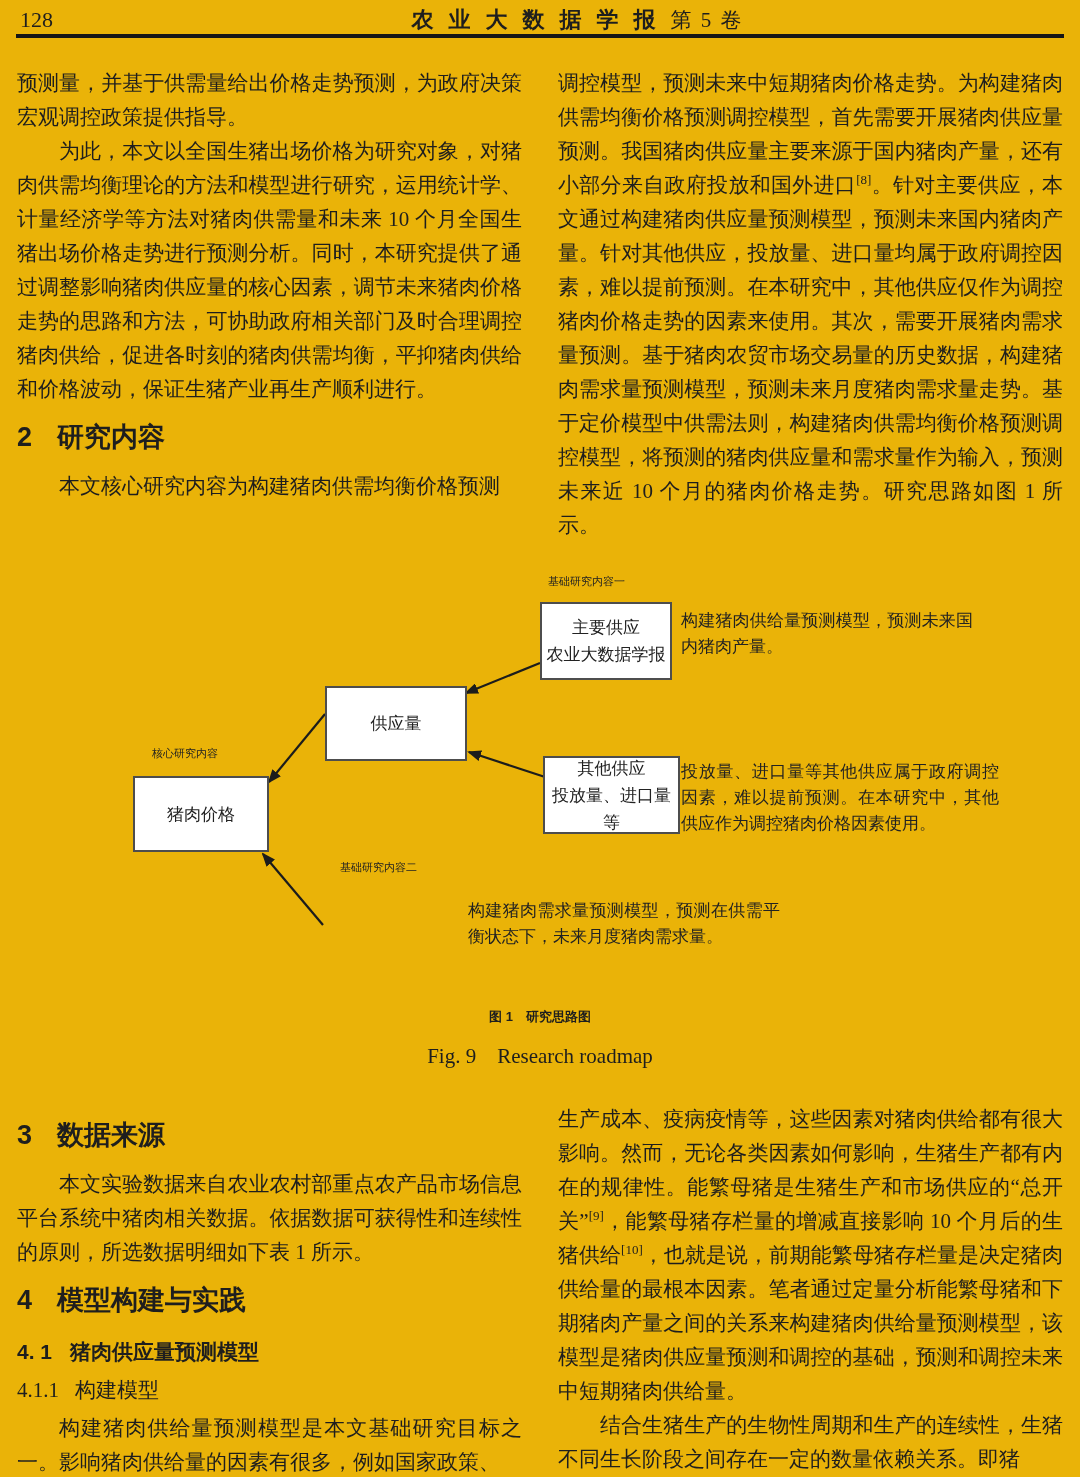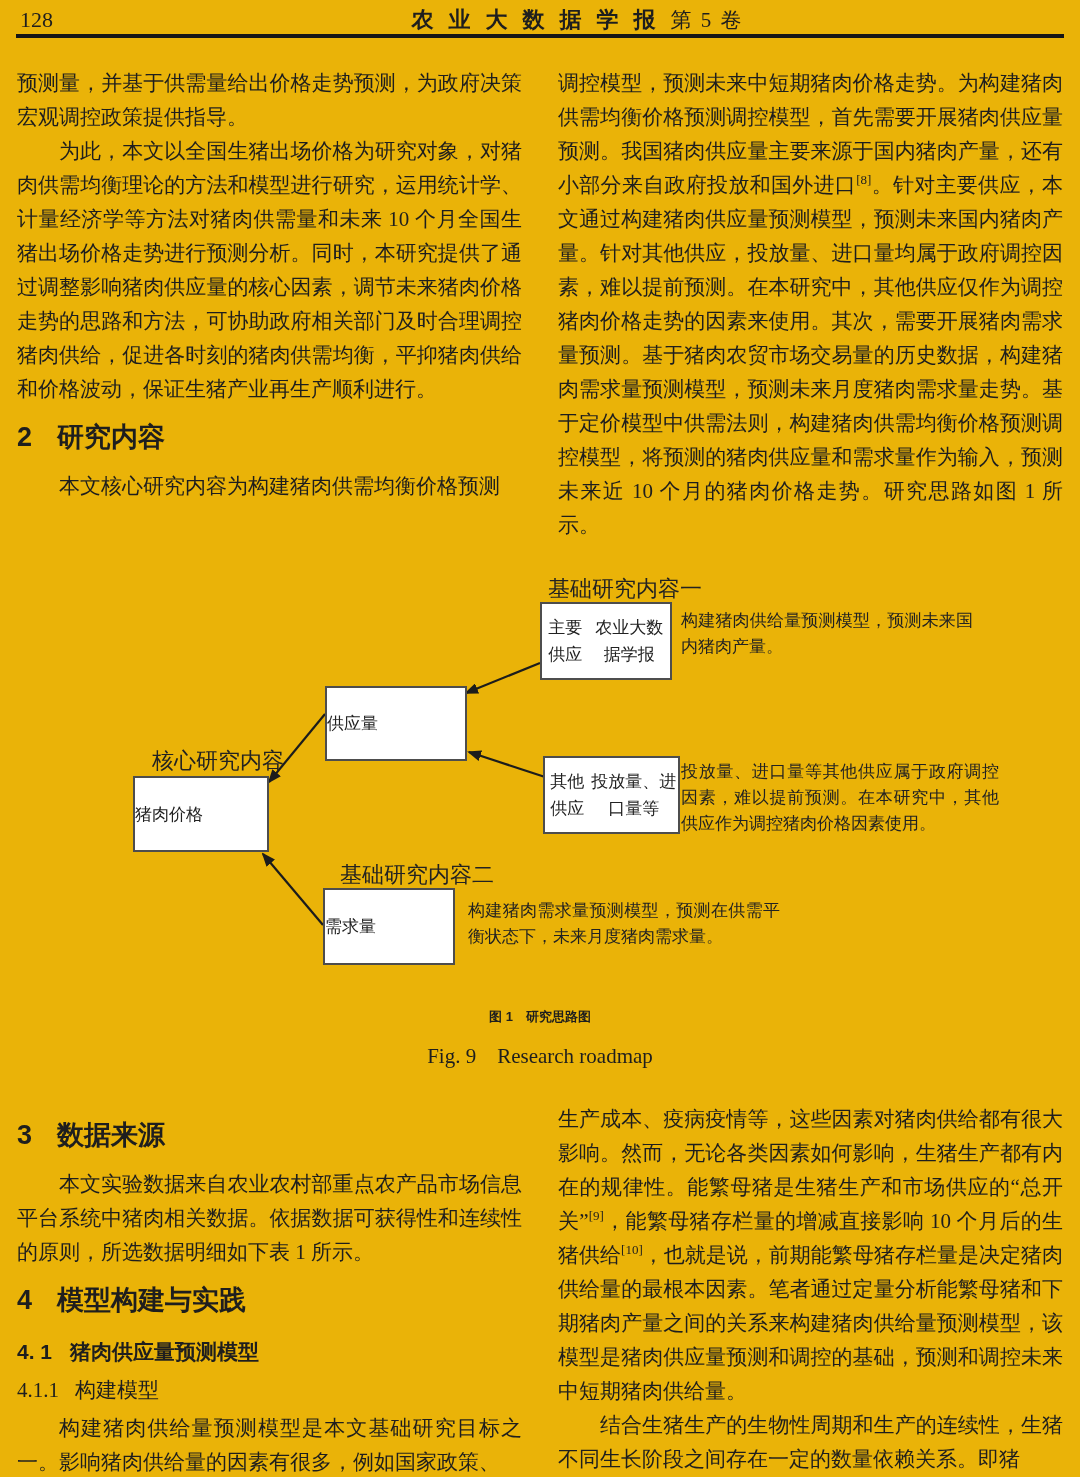--- a/index.html
+++ b/index.html
@@ -33,23 +33,23 @@
           font-size:21px;line-height:30px;margin:8px 0 6px;}
 
   .c-left-top{left:17px;top:66px;}
   .c-right-top{left:558px;top:66px;}
   .c-left-bot{left:17px;top:1104px;}
   .c-right-bot{left:558px;top:1102px;}
 
   
   .fig{position:absolute;left:0;top:558px;width:1080px;height:450px;}
   .fig .fbox{position:absolute;border:2px solid #4d4d4d;background:#fff;
-             display:flex;flex-direction:row;align-items:center;justify-content:flex-start;
+             display:flex;flex-direction:column;align-items:center;justify-content:center;
              font-size:17px;line-height:27px;color:#222;text-align:center;}
-  .fig .flabel{position:absolute;font-size:22px;color:#222;white-space:nowrap;}
+  .fig .flabel{position:absolute;font-size:11px;color:#222;white-space:nowrap;}
   .fig .fnote{position:absolute;font-size:17px;line-height:26px;color:#222;text-align:justify;}
   .fb-main{left:540px;top:44px;width:128px;height:74px;}
   .fb-supply{left:325px;top:128px;width:138px;height:71px;}
   .fb-price{left:133px;top:218px;width:132px;height:72px;}
   .fb-other{left:543px;top:198px;width:133px;height:74px;}
   .fb-demand{left:323px;top:330px;width:128px;height:73px;}
   .fl-basic1{left:548px;top:16px;}
   .fl-core{left:152px;top:188px;}
   .fl-basic2{left:340px;top:302px;}
   .fn-1{left:681px;top:50px;width:292px;}
@@ -117,23 +117,20 @@
       <div>猪肉价格</div>
     </div>
 
     <div class="fbox fb-other">
       <div>其他供应</div>
       <div>投放量、进口量等</div>
     </div>
     <div class="fnote fn-2">投放量、进口量等其他供应属于政府调控因素，难以提前预测。在本研究中，其他供应作为调控猪肉价格因素使用。</div>
 
     <div class="flabel fl-basic2">基础研究内容二</div>
-    <div class="fbox fb-demand">
-      <div>需求量</div>
-    </div>
     <div class="fnote fn-3">构建猪肉需求量预测模型，预测在供需平衡状态下，未来月度猪肉需求量。</div>
   </div>
 
   <div class="cap-zh">图 1　研究思路图</div>
   <div class="cap-en">Fig. 9　Research roadmap</div>
 
   <div class="col c-left-bot">
     <div class="h-sec">
       <span>3</span>
       <span>数据来源</span>

